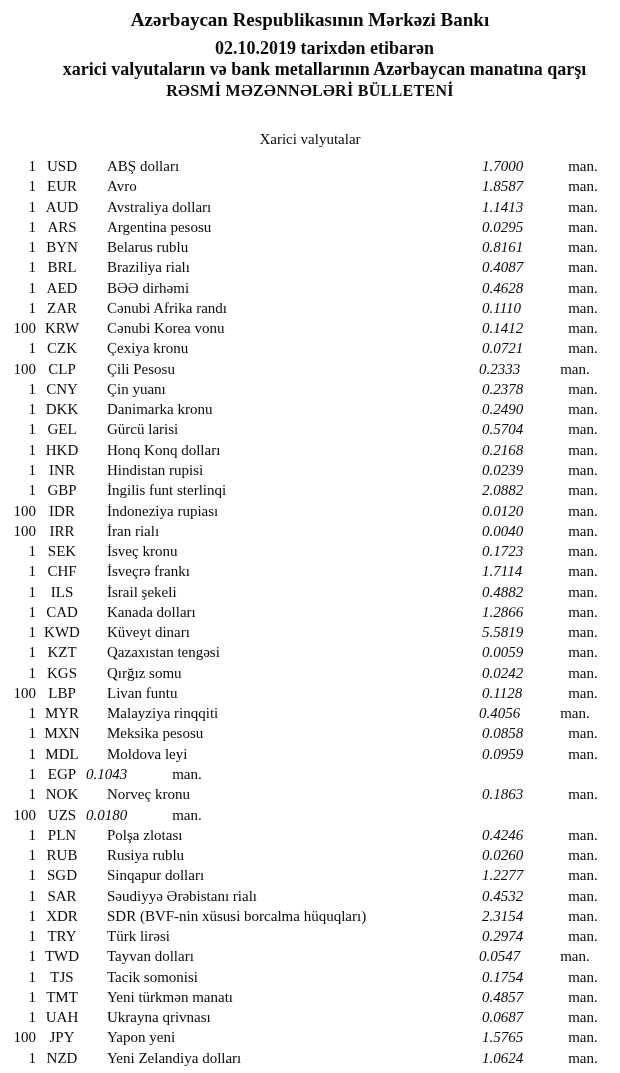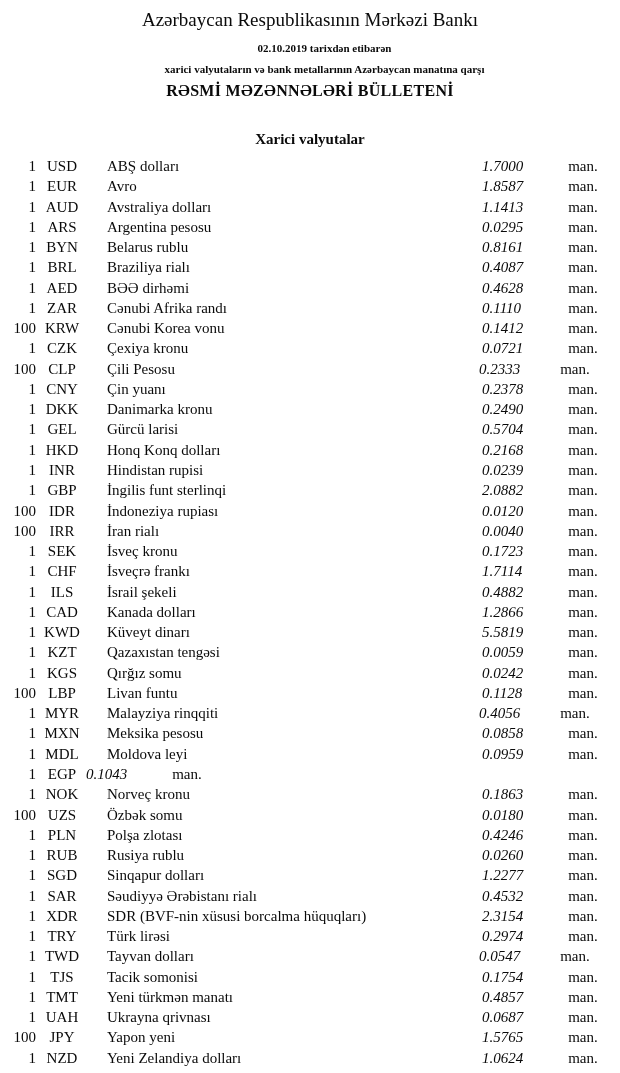--- a/index.html
+++ b/index.html
@@ -16,42 +16,42 @@
     background: #ffffff;
     overflow: hidden;
   }
   .header {
     text-align: center;
     padding-top: 7px;
   }
   .doc-title {
     font-size: 19px;
     line-height: 25px;
-    font-weight: normal;
+    font-weight: bold;
     margin: 0;
   }
   .doc-line {
-    font-size: 11px;
+    font-size: 18px;
     line-height: 21px;
     font-weight: bold;
     padding-left: 29px;
   }
   .doc-line.date { margin-top: 6px; }
   .doc-bulletin {
     font-size: 16px;
     line-height: 22px;
     font-weight: bold;
     letter-spacing: 0.3px;
     font-family: Liberation Serif, serif;
   }
   .section-title {
     text-align: center;
     font-size: 15px;
     line-height: 20px;
-    font-weight: bold;
+    font-weight: normal;
     margin-top: 27px;
   }
   .rates-table {
     margin-top: 7px;
   }
   .row {
     display: flex;
     align-items: baseline;
     height: 20.28px;
     line-height: 20.28px;
@@ -356,21 +356,20 @@
     <span class="cell-qty">1</span>
     <span class="cell-code">NOK</span>
     <span class="cell-name">Norveç kronu</span>
     <span class="cell-rate">0.1863</span>
     <span class="cell-unit">man.</span>
   </div>
 
   <div class="row">
     <span class="cell-qty">100</span>
     <span class="cell-code">UZS</span>
-    <span class="cell-name">Özbək somu</span>
     <span class="cell-rate">0.0180</span>
     <span class="cell-unit">man.</span>
   </div>
 
   <div class="row">
     <span class="cell-qty">1</span>
     <span class="cell-code">PLN</span>
     <span class="cell-name">Polşa zlotası</span>
     <span class="cell-rate">0.4246</span>
     <span class="cell-unit">man.</span>

